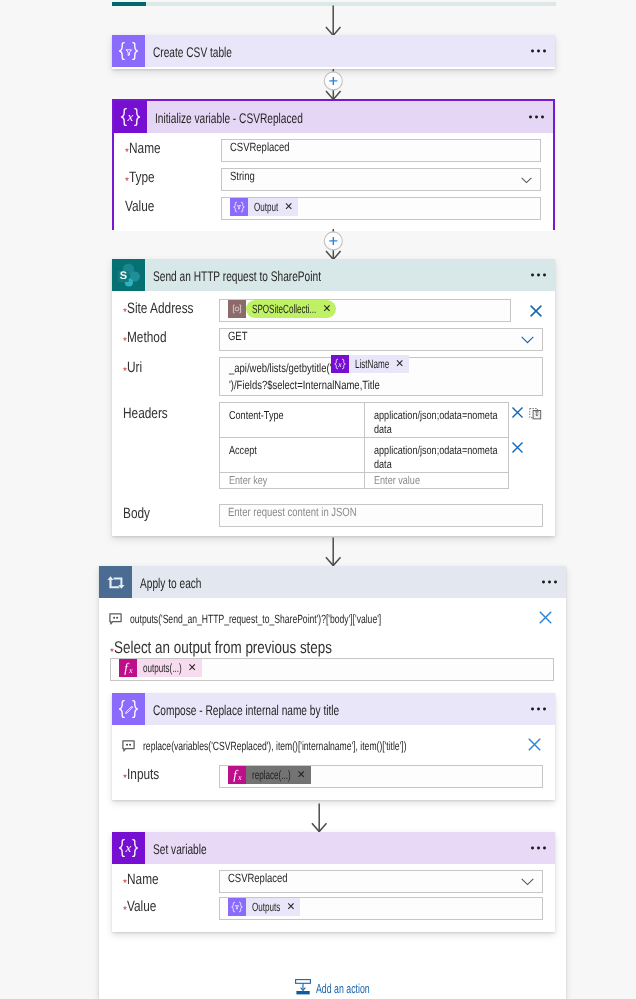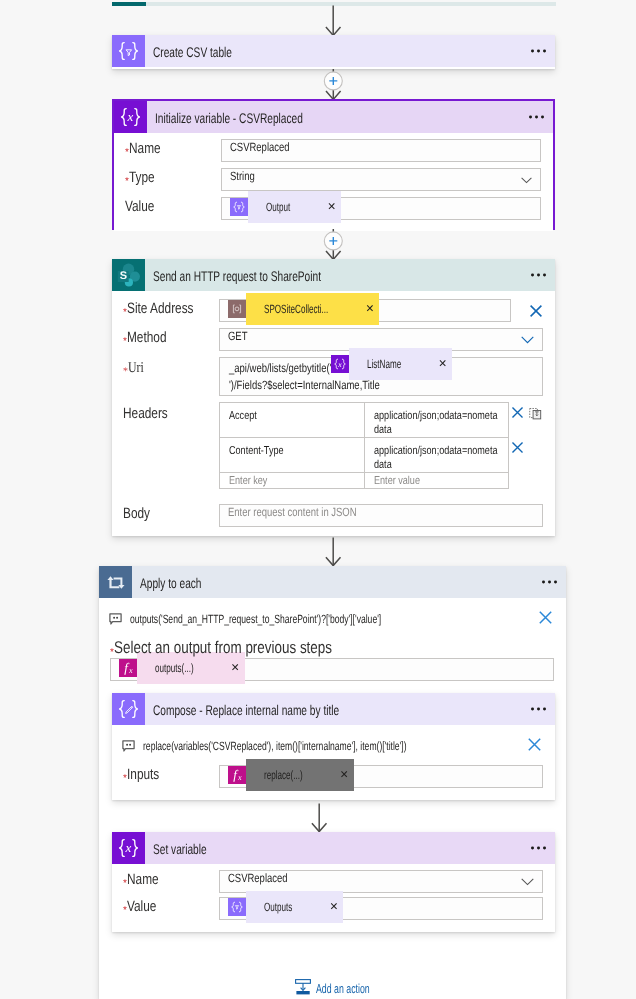--- a/index.html
+++ b/index.html
@@ -36,21 +36,21 @@
   .fieldwrap{flex:1;position:relative;}
 
   .inp{border:1px solid #c8c6c4;background:#fdfdfd;box-sizing:border-box;height:23px;
        display:flex;align-items:flex-start;padding:0 8px;font-size:12px;color:#201f1e;}
   .inp.ph{color:#8c8a88;}
   .chev{position:absolute;right:9px;top:50%;transform:translateY(-50%);}
 
   
   .chip{display:inline-flex;align-items:center;height:18px;vertical-align:-5px;}
   .chip .ci{width:18px;height:18px;flex:0 0 18px;position:relative;}
-  .chip .cbody2{display:flex;align-items:center;height:32px;padding:0 5px 0 18px;gap:31px;}
+  .chip .cbody2{display:flex;align-items:center;height:18px;padding:0 5px 0 6px;}
   .chip .ct{font-size:12px;color:#201f1e;white-space:nowrap;}
   .chip .cx{margin-left:6px;font-size:10.5px;color:#201f1e;line-height:1;}
   
   .sq{display:inline-block;transform:scaleX(.79);transform-origin:left center;
       white-space:pre;}
   .sqw .sq{white-space:normal;width:159px;word-break:break-all;overflow-wrap:anywhere;
            transform-origin:left top;vertical-align:top;}
   .arr{position:absolute;}
   .ins{position:absolute;}
   .bigx{flex:0 0 auto;margin-left:18px;display:flex;align-items:center;}
@@ -216,21 +216,21 @@
             <span class="chip">
               <span class="ci" style="background:#8c6a6a;">
                 <svg width="18" height="18" viewBox="0 0 18 18">
                   <g fill="none" stroke="#dccfcf" stroke-width="0.9">
                     <path d="M6.7 5.0 H5.4 V12.8 H6.7"></path>
                     <path d="M11.3 5.0 H12.6 V12.8 H11.3"></path>
                     <circle cx="9" cy="8.9" r="1.9"></circle>
                   </g>
                 </svg>
               </span>
-              <span class="cbody2" style="background:#fde047;">
+              <span class="cbody2" style="background:#bef264;border-radius:9px;">
                 <span class="ct"><span class="sq" style="transform: scaleX(0.675); margin-right: -31px;">SPOSiteCollecti...</span></span>
                 <span class="cx">✕</span>
               </span>
             </span>
           </div>
           <span class="bigx">
             <svg width="14" height="14" viewBox="0 0 14 14">
                 <path d="M1.6 1.6 L12.4 12.4 M12.4 1.6 L1.6 12.4" stroke="#1267b4" stroke-width="1.5" fill="none"></path>
               </svg>
           </span>
@@ -245,21 +245,21 @@
             <span class="chev">
               <svg width="13" height="8" viewBox="0 0 13 8">
                   <path d="M0.7 0.9 L6.5 6.6 L12.3 0.9" fill="none" stroke="#1267b4" stroke-width="1.15"></path>
                 </svg>
             </span>
           </div>
         </div>
       </div>
 
       <div class="row" style="margin-bottom:6px;padding-right:12px;">
-        <div class="lbl req" style="padding-top:4px;font-family:Liberation Serif, serif;"><span class="sq" style="margin-right: -3.09px;">Uri</span></div>
+        <div class="lbl req" style="padding-top:4px;"><span class="sq" style="margin-right: -3.09px;">Uri</span></div>
         <div class="fieldwrap">
           <div class="inp" style="height:39px;display:block;padding:1px 6px 0 8.5px;line-height:17px;">
             <span><span class="sq" style="margin-right: -27.23px;">_api/web/lists/getbytitle('</span></span><span class="chip" style="position:relative;top:-4px;">
                 <span class="ci" style="background:#770fd3;"><svg width="18" height="18" viewBox="0 0 18 18">
                     <g fill="none" stroke="#ffffff" stroke-width="0.85" stroke-linecap="round" stroke-linejoin="round">
                       <path d="M6.6 4.2 C5.2 4.2 5.3 5.0 5.3 6.4 C5.3 7.7 5.1 8.7 3.7 9.0 C5.1 9.3 5.3 10.3 5.3 11.6 C5.3 13.0 5.2 13.8 6.6 13.8"></path>
                       <path d="M11.4 4.2 C12.8 4.2 12.7 5.0 12.7 6.4 C12.7 7.7 12.9 8.7 14.3 9.0 C12.9 9.3 12.7 10.3 12.7 11.6 C12.7 13.0 12.8 13.8 11.4 13.8"></path>
                     </g>
                     <text x="9" y="11.7" font-family="Liberation Serif, serif" font-style="italic" font-size="7.6" fill="#ffffff" text-anchor="middle">x</text>
                   </svg></span>
@@ -271,25 +271,25 @@
           </div>
         </div>
       </div>
 
       <div class="row" style="margin-bottom:0;padding-right:12px;">
         <div class="lbl" style="padding-top:5px;"><span class="sq" style="margin-right: -9.13px;">Headers</span></div>
         <div class="fieldwrap" style="padding-right:0;">
           <table class="htab">
             <tbody>
                 <tr>
-              <td><span class="sq" style="margin-right: -7.39px;">Accept</span></td>
+              <td><span class="sq" style="margin-right: -14.5px;">Content-Type</span></td>
               <td class="sqw"><span class="sq" style="margin-right: -33.39px;">application/json;odata=nometadata</span></td>
             </tr>
             <tr>
-              <td><span class="sq" style="margin-right: -14.5px;">Content-Type</span></td>
+              <td><span class="sq" style="margin-right: -7.39px;">Accept</span></td>
               <td class="sqw"><span class="sq" style="margin-right: -33.39px;">application/json;odata=nometadata</span></td>
             </tr>
             <tr>
               <td class="ph"><span class="sq" style="margin-right: -10.2px;">Enter key</span></td>
               <td class="ph"><span class="sq" style="margin-right: -12.22px;">Enter value</span></td>
             </tr>
           </tbody>
             </table>
           <span class="rowx" style="top:4px;">
             <svg width="13" height="13" viewBox="0 0 14 14">

